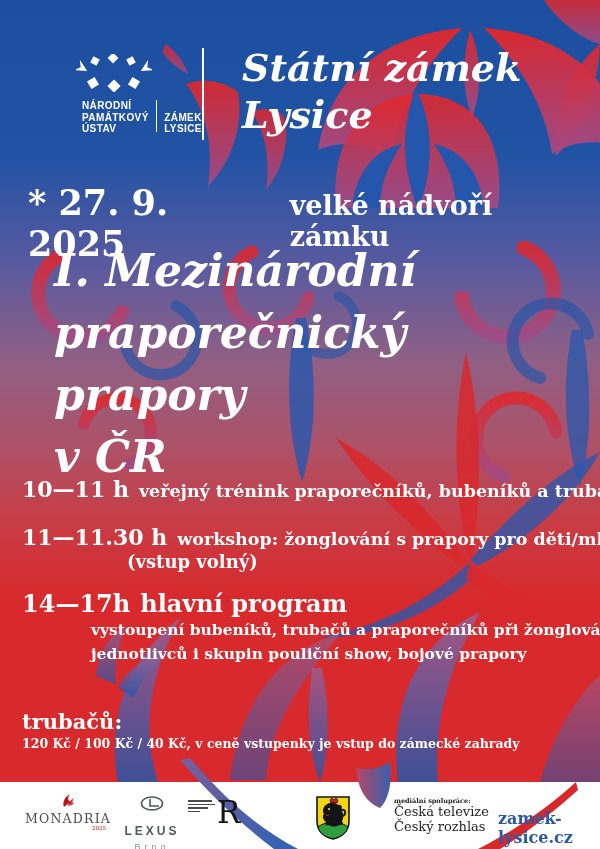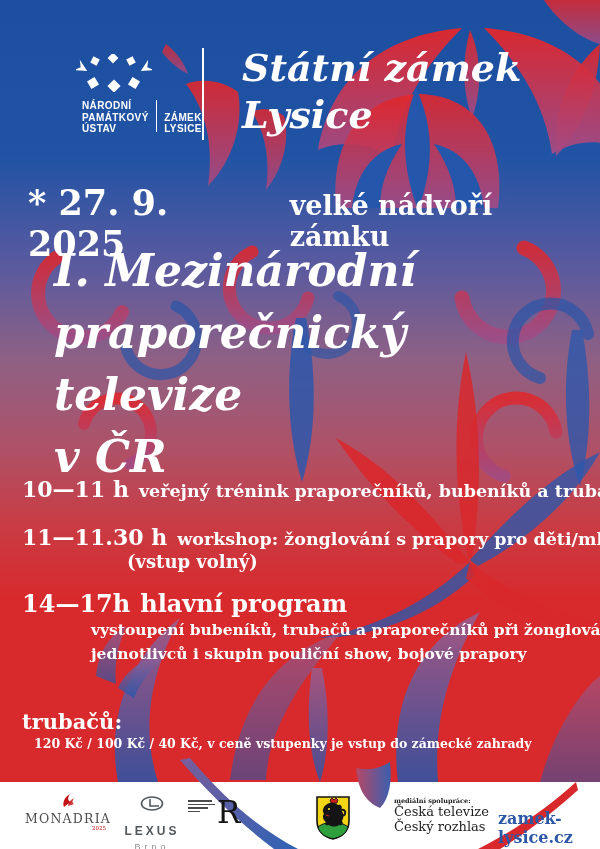--- a/index.html
+++ b/index.html
@@ -43,21 +43,21 @@
   .sdetail{font-weight:bold;font-size:15.5px;white-space:nowrap;}
 
   .row1{left:22px;top:476px;}
   .row2{left:22px;top:524px;}
   .note2{left:127px;top:551px;}
   .row3{left:22px;top:589px;}
   .det1{left:91px;top:620px;}
   .det2{left:91px;top:644px;}
 
   .adm-label{left:22px;top:709px;font-weight:bold;font-size:21px;}
-  .adm-text{left:34px;top:736px;font-weight:bold;font-size:12.5px;white-space:nowrap;}
+  .adm-text{left:22px;top:736px;font-weight:bold;font-size:12.5px;white-space:nowrap;}
 
   
   .f{position:absolute;z-index:2;color:#4a4a4a;}
   .monadria{left:24px;top:793px;width:88px;text-align:center;}
   .mon-name{font-size:12.5px;letter-spacing:1.2px;color:#4c4c4c;line-height:13px;}
   .mon-year{font-size:5.5px;color:#c41218;text-align:right;margin-right:6px;line-height:6px;}
   .lexus{left:112px;top:796px;width:80px;text-align:center;color:#53585c;}
   .lex-name{font-family:"Liberation Sans",sans-serif;font-weight:bold;font-size:12px;
             letter-spacing:3px;line-height:13px;margin-top:10px;}
   .lex-city{font-family:"Liberation Sans",sans-serif;font-size:9px;letter-spacing:4px;
@@ -189,21 +189,21 @@
     </div>
   </div>
 
   <div class="layer dateline">
     <span class="date-big">* 27. 9. 2025</span>
     <span class="date-venue">velké nádvoří zámku</span>
   </div>
 
   <div class="layer main-title">
     <div>I. Mezinárodní</div>
-    <div>praporečnický televize</div>
+    <div>praporečnický prapory</div>
     <div>v ČR</div>
   </div>
 
   <div class="layer srow row1">
     <span class="stime">10—11 h</span>
     <span class="stext">veřejný trénink praporečníků, bubeníků a trubačů</span>
   </div>
   <div class="layer srow row2">
     <span class="stime">11—11.30 h</span>
     <span class="stext">workshop: žonglování s prapory pro děti/mládež</span>

